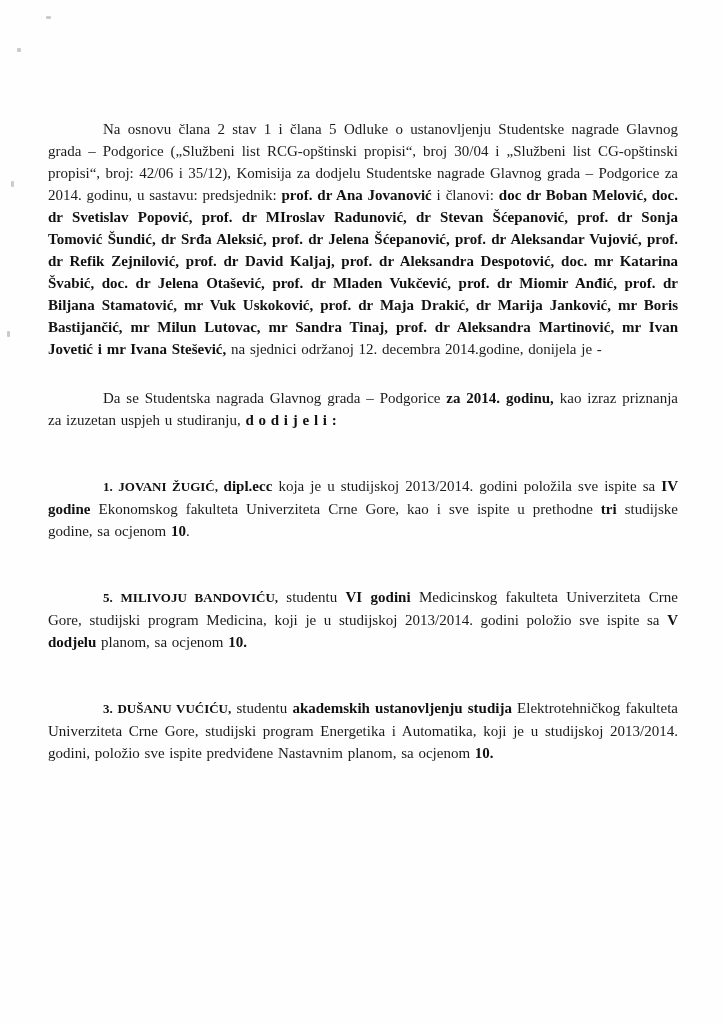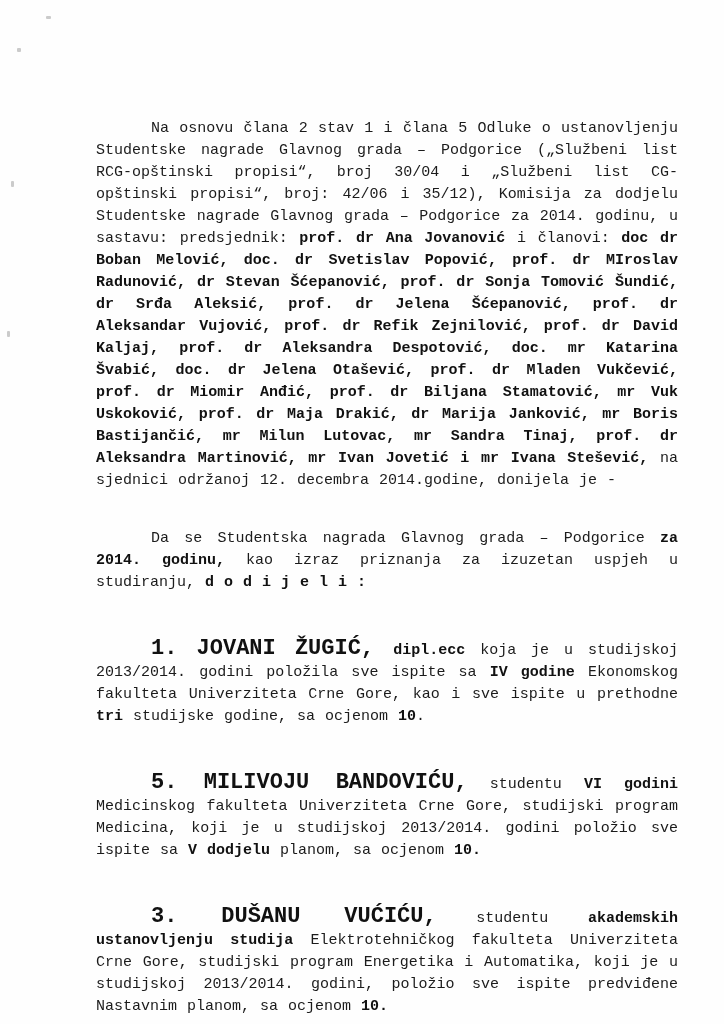--- a/index.html
+++ b/index.html
@@ -5,25 +5,24 @@
   html, body {
     margin: 0;
     padding: 0;
     background: #ffffff;
   }
   .page {
     position: relative;
     width: 724px;
     height: 1024px;
     background: #fefefe;
-    font-family: Liberation Mono, monospace;
+    font-family: Liberation Serif, serif;
     color: #1b1b1b;
     overflow: hidden;
     box-sizing: border-box;
-    padding-left: 48px;
   }
   .para {
     margin: 0;
     padding: 0 46px 0 48px;
     text-align: justify;
     text-indent: 55px;
     font-size: 15px;
     line-height: 22px;
     word-spacing: 1px;
   }
@@ -32,31 +31,31 @@
   }
   .title {
     margin: 40px 0 0 0;
     text-align: center;
     font-size: 17px;
     font-weight: 700;
     letter-spacing: 3px;
     color: #161616;
   }
   .decision {
-    margin-top: 36px;
+    margin-top: 27px;
   }
   .item {
     margin-top: 44px;
   }
   .b {
     font-weight: 700;
     color: #111111;
   }
   .name {
-    font-size: 22px;
+    font-size: 13px;
   }
   .artifact {
     position: absolute;
     background: #8f8f8f;
     opacity: 0.45;
     border-radius: 1px;
   }
   .a1 { left: 46px; top: 16px;  width: 5px; height: 3px; }
   .a2 { left: 17px; top: 48px;  width: 4px; height: 4px; }
   .a3 { left: 11px; top: 181px; width: 3px; height: 6px; }

